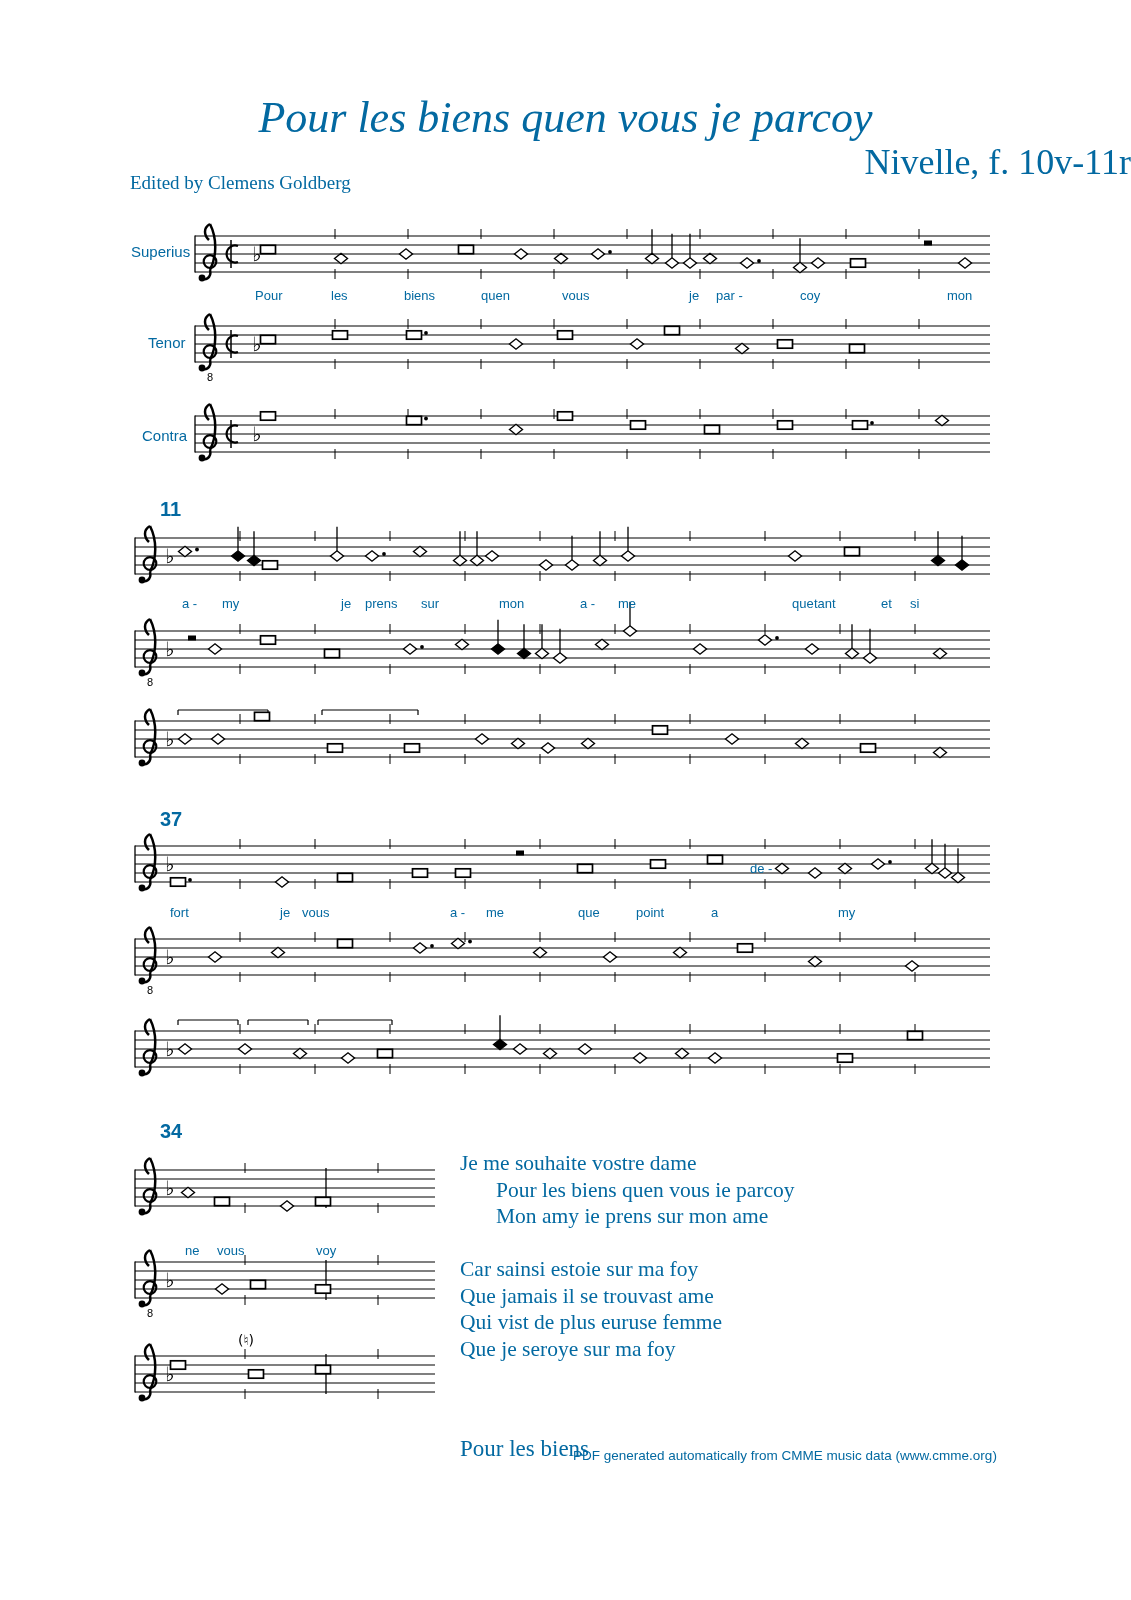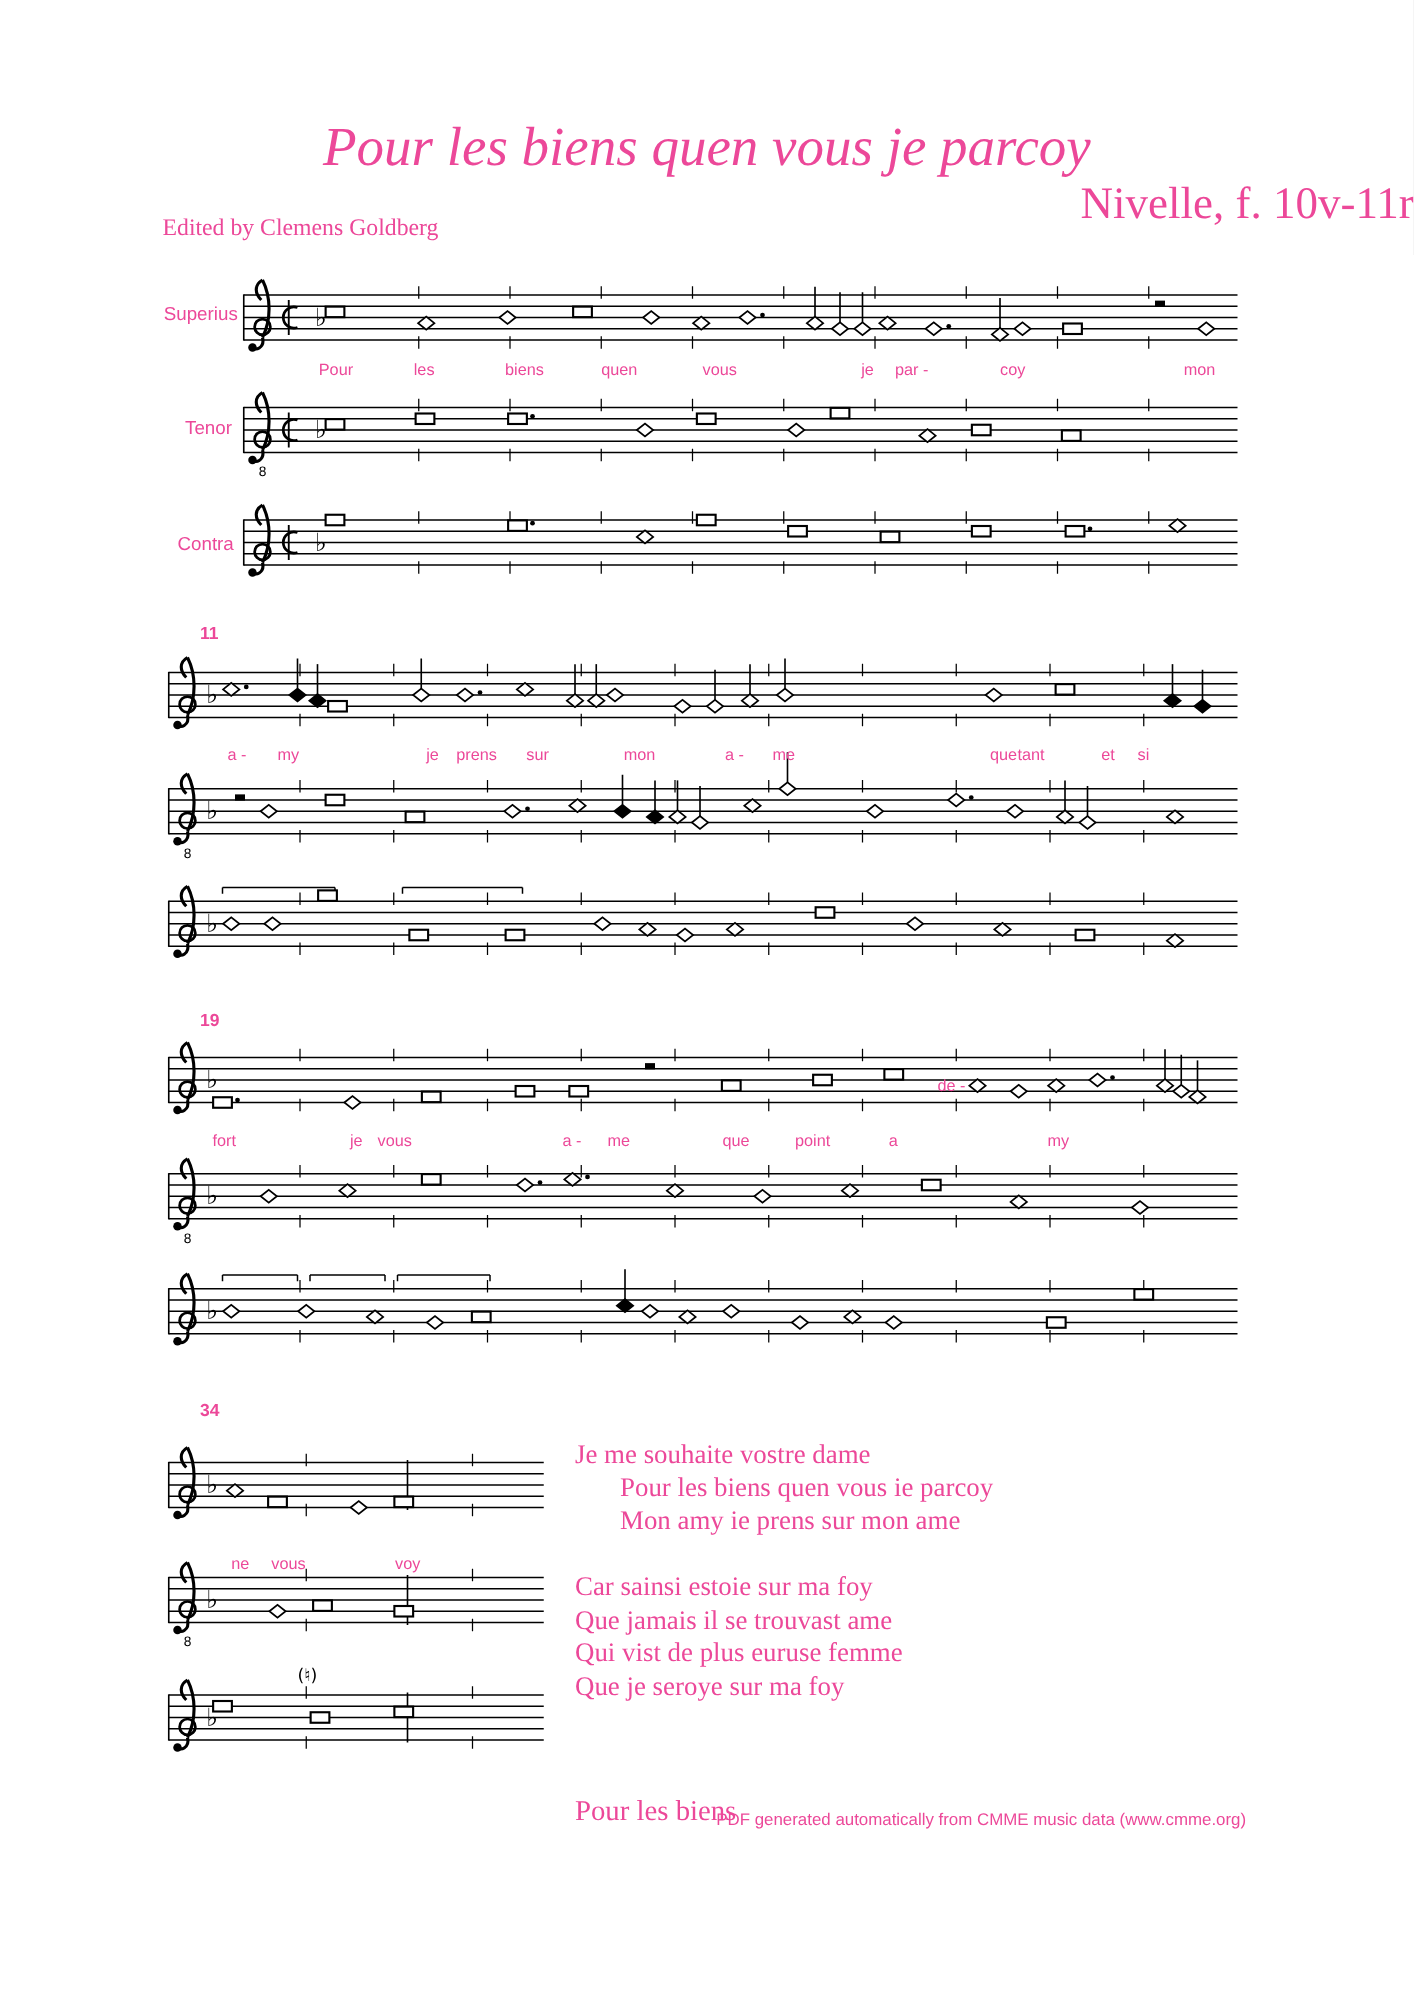--- a/index.html
+++ b/index.html
@@ -1,25 +1,25 @@
 <!DOCTYPE html>
 <html><head>
 <meta charset="utf-8">
 <style>
   html,body{margin:0;padding:0;background:#e8e8e8;}
   #page{position:relative;width:1131px;height:1600px;background:#ffffff;margin:0 auto;
-        font-family:"Liberation Sans",sans-serif;color:#ec4899;overflow:hidden;}
+        font-family:"Liberation Sans",sans-serif;color:#0369a1;overflow:hidden;}
   .abs{position:absolute;white-space:nowrap;}
   #title{top:92px;left:0;width:100%;text-align:center;
          font-family:"Liberation Serif",serif;font-style:italic;font-size:44px;}
   #subtitle{top:141px;left:0;width:100%;text-align:right;
             font-family:"Liberation Serif",serif;font-size:36px;}
   #edited{top:172px;left:130px;font-family:"Liberation Serif",serif;font-size:19px;}
   .voice-label{font-size:15px;}
-  .measure-number{font-size:14px;font-weight:bold;text-align:right;}
+  .measure-number{font-size:20px;font-weight:bold;text-align:right;}
   .lyric{font-size:13px;}
   #verses{top:1150px;left:460px;font-family:"Liberation Serif",serif;font-size:21.5px;line-height:26.5px;}
   .verse-line{min-height:26.5px;}
   .verse-line.indent{padding-left:36px;}
   #bottom-text{top:1436px;left:460px;font-family:"Liberation Serif",serif;font-size:23px;}
   #footer{top:1448px;left:573px;font-size:13.5px;}
   svg{position:absolute;top:0;left:0;}
 </style>
 </head>
 <body>
@@ -588,21 +588,21 @@
         <rect x="248.5" y="1369.8" width="15" height="8.4" stroke="#000000" stroke-width="1.7" fill="#ffffff"></rect>
         <rect x="315.5" y="1365.3" width="15" height="8.4" stroke="#000000" stroke-width="1.7" fill="#ffffff"></rect>
       </g>
     </svg>
 
   <div id="labels-layer">
       <div class="abs voice-label" style="left: 131px; top: 243px;">Superius</div>
       <div class="abs voice-label" style="left: 148px; top: 334px;">Tenor</div>
       <div class="abs voice-label" style="left: 142px; top: 427px;">Contra</div>
       <div class="abs measure-number" style="left: 160px; top: 498px;">11</div>
-      <div class="abs measure-number" style="left: 160px; top: 808px;">19</div>
+      <div class="abs measure-number" style="left: 160px; top: 808px;">37</div>
       <div class="abs measure-number" style="left: 160px; top: 1120px;">34</div>
     </div>
   <div id="lyrics-layer">
       <span class="abs lyric" style="left: 255px; top: 288px;">Pour</span>
       <span class="abs lyric" style="left: 331px; top: 288px;">les</span>
       <span class="abs lyric" style="left: 404px; top: 288px;">biens</span>
       <span class="abs lyric" style="left: 481px; top: 288px;">quen</span>
       <span class="abs lyric" style="left: 562px; top: 288px;">vous</span>
       <span class="abs lyric" style="left: 689px; top: 288px;">je</span>
       <span class="abs lyric" style="left: 716px; top: 288px;">par -</span>

